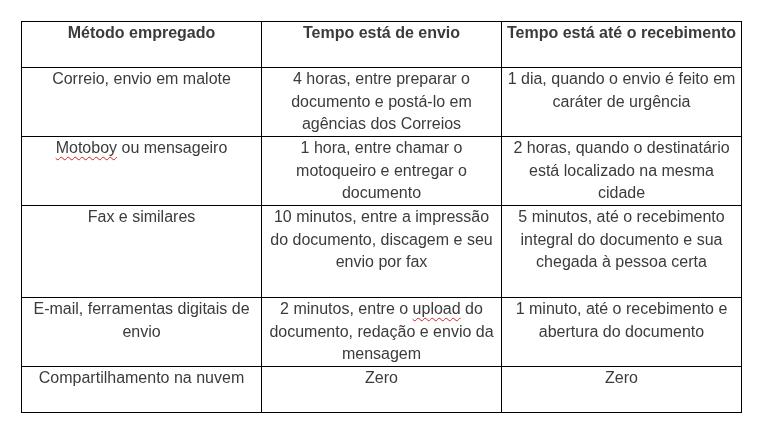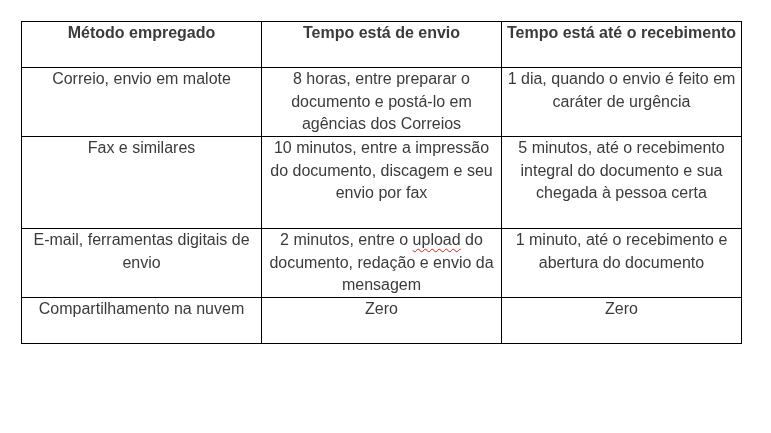--- a/index.html
+++ b/index.html
@@ -68,22 +68,27 @@
     <thead>
       <tr>
         <th>Método empregado</th>
         <th>Tempo está de envio</th>
         <th>Tempo está até o recebimento</th>
       </tr>
     </thead>
     <tbody>
       <tr class="r1">
         <td>Correio, envio em malote</td>
-        <td>8 horas, entre preparar o documento e postá-lo em agências dos Correios</td>
+        <td>4 horas, entre preparar o documento e postá-lo em agências dos Correios</td>
         <td>1 dia, quando o envio é feito em caráter de urgência</td>
+      </tr>
+      <tr class="r2">
+        <td><span class="spell">Motoboy</span><span> ou mensageiro</span></td>
+        <td>1 hora, entre chamar o motoqueiro e entregar o documento</td>
+        <td>2 horas, quando o destinatário está localizado na mesma cidade</td>
       </tr>
       <tr class="r3">
         <td>Fax e similares</td>
         <td>10 minutos, entre a impressão do documento, discagem e seu envio por fax</td>
         <td>5 minutos, até o recebimento integral do documento e sua chegada à pessoa certa</td>
       </tr>
       <tr class="r4">
         <td>E-mail, ferramentas digitais de envio</td>
         <td><span>2 minutos, entre o </span><span class="spell">upload</span><span> do documento, redação e envio da mensagem</span></td>
         <td>1 minuto, até o recebimento e abertura do documento</td>

